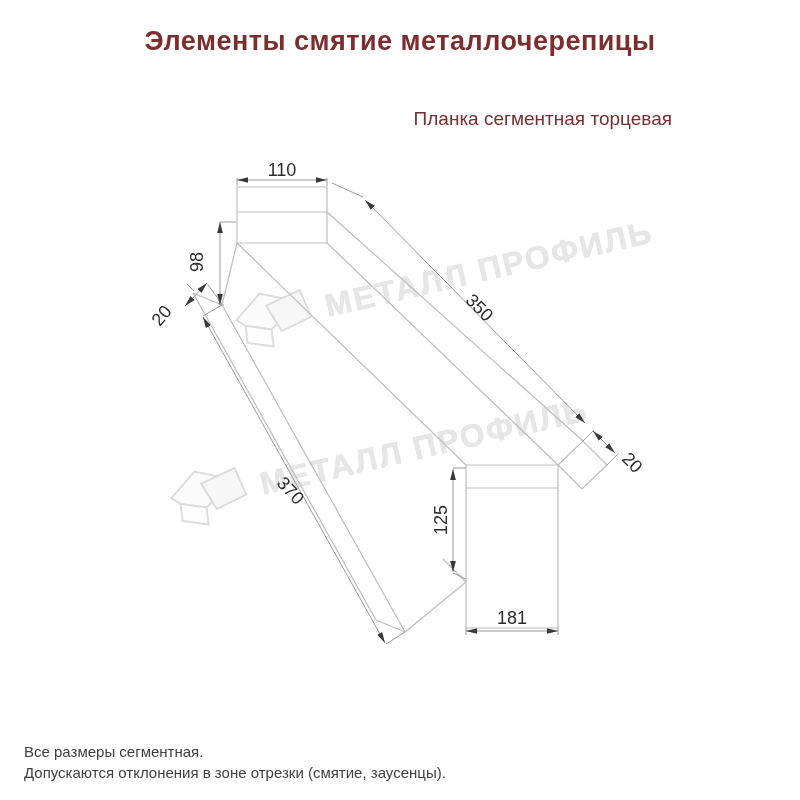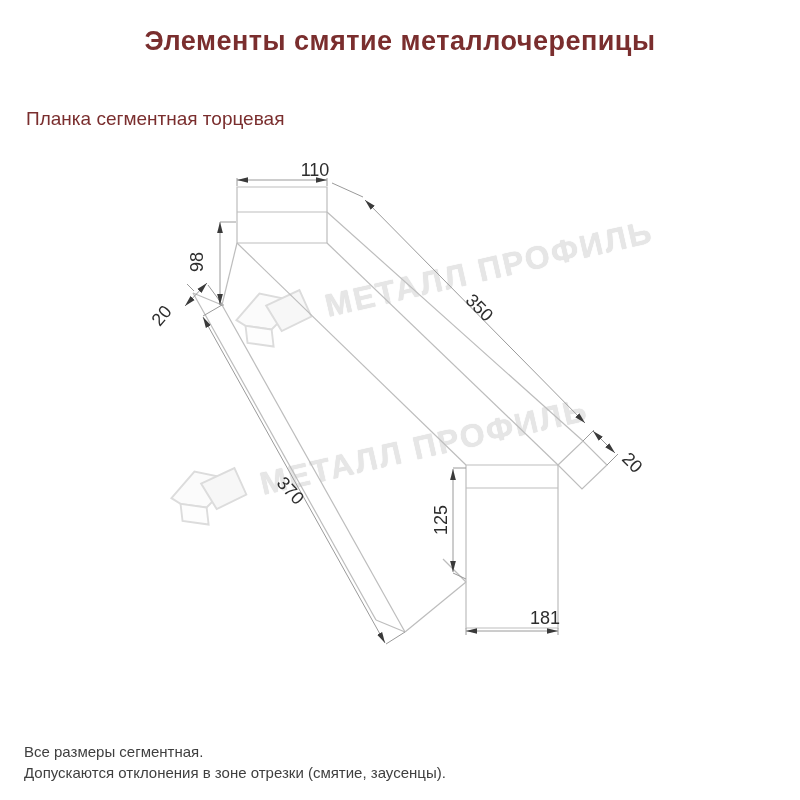--- a/index.html
+++ b/index.html
@@ -5,27 +5,27 @@
   html,body{margin:0;padding:0;background:#ffffff;}
   .canvas{
     position:relative;width:800px;height:800px;background:#ffffff;overflow:hidden;
     font-family:"Liberation Sans", sans-serif;
   }
   .page-title{
     position:absolute;left:0;top:26px;width:800px;text-align:center;
     font-size:27px;font-weight:bold;color:#7a2e2e;letter-spacing:0.5px;
   }
   .subtitle{
-    position:absolute;left:0;top:107px;width:672px;text-align:left;
-    font-size:19px;line-height:23px;color:#7a2e2e;padding-left:26px;
+    position:absolute;left:0;top:107px;width:672px;text-align:right;
+    font-size:19px;line-height:23px;color:#7a2e2e;
   }
   .dim-label{
     position:absolute;font-size:18px;color:#2d2d2d;white-space:nowrap;
   }
-  .rot0{transform:translate(-50%,-50%);margin-left:33px;}
+  .rot0{transform:translate(-50%,-50%);}
   .rotm90{transform:translate(-50%,-50%) rotate(-90deg);}
   .rot45{transform:translate(-50%,-50%) rotate(45deg);}
   .rot47{transform:translate(-50%,-50%) rotate(47deg);}
   .rotm50{transform:translate(-50%,-50%) rotate(-50deg);}
   .watermark{
     position:absolute;display:flex;align-items:center;gap:10px;
     transform:rotate(-13deg);transform-origin:left center;
     pointer-events:none;
   }
   .watermark .wm-text{

